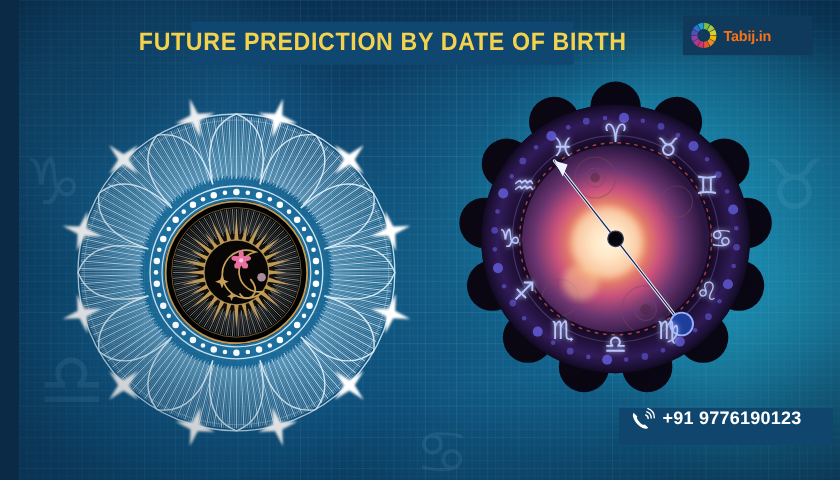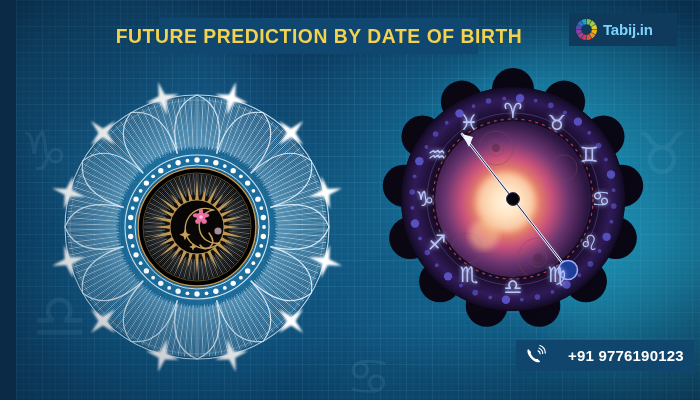--- a/index.html
+++ b/index.html
@@ -65,29 +65,29 @@
   }
 
   
   #logo-box{
     position:absolute;left:553px;top:13px;width:108px;height:33px;
     background:#103a5c;
     display:flex;align-items:center;gap:5px;padding:0 6px;
   }
   #logo-ring{position:relative;width:23px;height:23px;flex:0 0 auto;}
   #logo-text{
-    color:#7dd3fc;font-family:"Liberation Sans", sans-serif;
-    font-weight:bold;font-size:15px;letter-spacing:-.2px;white-space:nowrap;
+    color:#f97316;font-family:"Liberation Sans", sans-serif;
+    font-weight:bold;font-size:12px;letter-spacing:-.2px;white-space:nowrap;
   }
 
   
   #phone-banner{
     position:absolute;left:500px;top:340px;width:178px;height:31px;
     background:#10456d;
-    display:flex;align-items:center;gap:19px;padding-left:9px;
+    display:flex;align-items:flex-start;gap:3px;padding-left:9px;
   }
   #phone-number{
     color:#ffffff;font-family:"Liberation Sans", sans-serif;
     font-weight:bold;font-size:15px;letter-spacing:.2px;white-space:nowrap;
   }
 
   
   #mandala{position:absolute;left:16px;top:62px;width:330px;height:330px;}
   #zodiac{position:absolute;left:372px;top:72px;width:250px;height:255px;}
 

